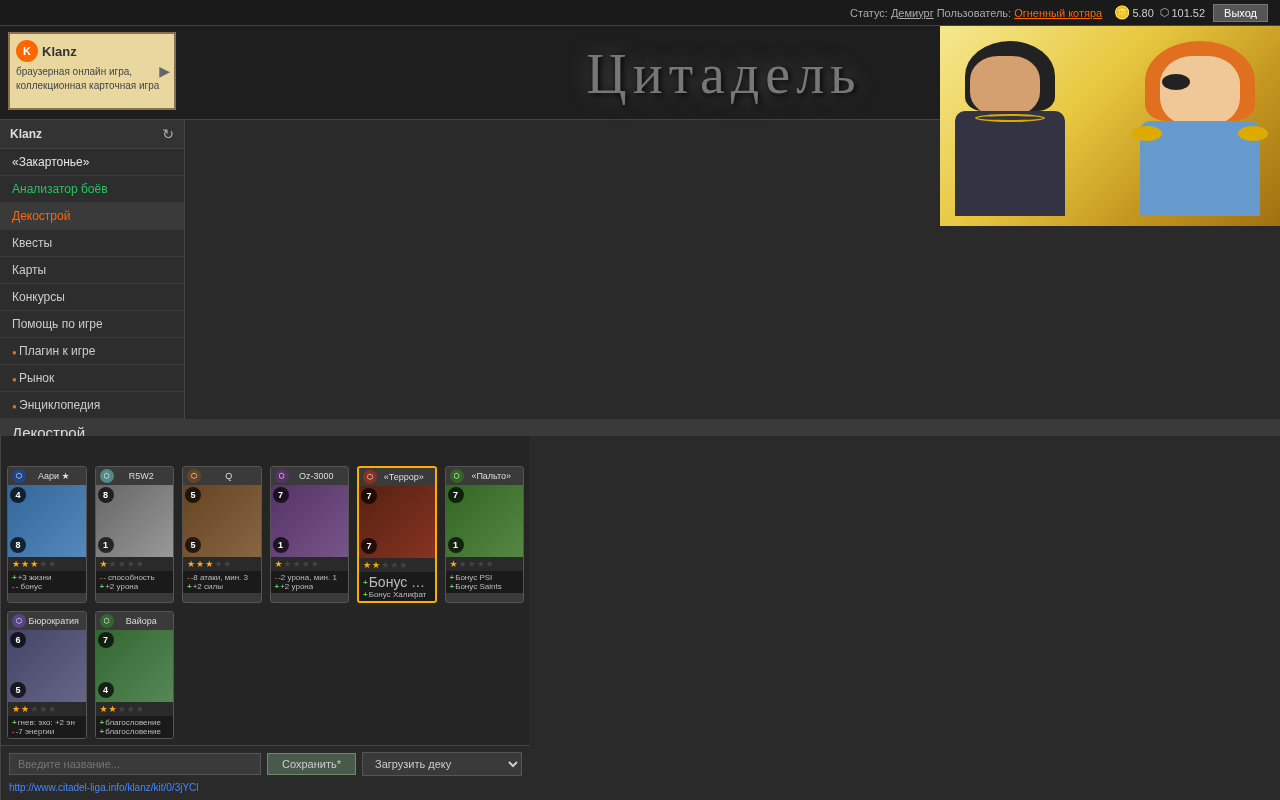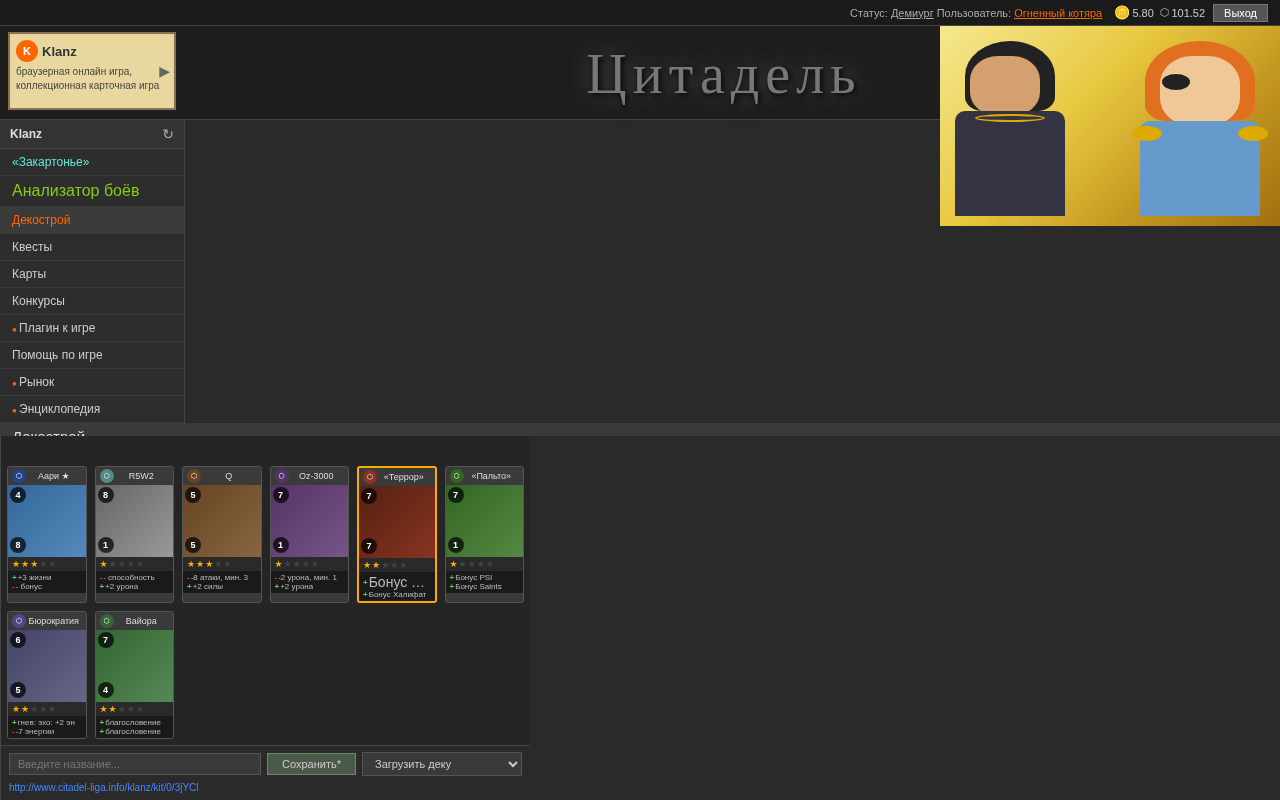--- a/index.html
+++ b/index.html
@@ -73,28 +73,28 @@
   </div>
 </div>
 
 <div id="main-wrapper" style="display:flex;height:680px;overflow:hidden;">
 
   <div id="sidebar" style="width:185px;background:#2d2d2d;border-right:1px solid #444;flex-shrink:0;overflow-y:auto;">
     <div style="padding:6px 10px;background:#333;border-bottom:1px solid #444;display:flex;align-items:center;justify-content:space-between;">
       <span style="color:#ddd;font-size:12px;font-weight:bold;">Klanz</span>
       <span style="color:#aaa;cursor:pointer;font-size:14px;">↻</span>
     </div>
-    <div style="padding:6px 12px;color:#5eead4;cursor:pointer;border-bottom:1px solid #3a3a3a;font-size:12px;">«Закартонье»</div>
-    <div style="padding:6px 12px;color:#84cc16;cursor:pointer;border-bottom:1px solid #3a3a3a;font-size:16px;">Анализатор боёв</div>
+    <div style="padding:6px 12px;color:#e5e5e5;cursor:pointer;border-bottom:1px solid #3a3a3a;font-size:12px;">«Закартонье»</div>
+    <div style="padding:6px 12px;color:#22c55e;cursor:pointer;border-bottom:1px solid #3a3a3a;font-size:12px;">Анализатор боёв</div>
     <div style="padding:6px 12px;color:#ff6600;cursor:pointer;border-bottom:1px solid #3a3a3a;font-size:12px;background:#3a3a3a;">Декострой</div>
     <div style="padding:6px 12px;color:#ccc;cursor:pointer;border-bottom:1px solid #3a3a3a;font-size:12px;">Квесты</div>
     <div style="padding:6px 12px;color:#ccc;cursor:pointer;border-bottom:1px solid #3a3a3a;font-size:12px;">Карты</div>
     <div style="padding:6px 12px;color:#ccc;cursor:pointer;border-bottom:1px solid #3a3a3a;font-size:12px;">Конкурсы</div>
+    <div style="padding:6px 12px;color:#ccc;cursor:pointer;border-bottom:1px solid #3a3a3a;font-size:12px;">Помощь по игре</div>
     <div style="padding:6px 12px;color:#ccc;cursor:pointer;border-bottom:1px solid #3a3a3a;font-size:12px;"><span style="color:#ff6600;font-size:8px;">● </span><span>Плагин к игре</span></div>
-    <div style="padding:6px 12px;color:#ccc;cursor:pointer;border-bottom:1px solid #3a3a3a;font-size:12px;">Помощь по игре</div>
     <div style="padding:6px 12px;color:#ccc;cursor:pointer;border-bottom:1px solid #3a3a3a;font-size:12px;"><span style="color:#ff6600;font-size:8px;">● </span><span>Рынок</span></div>
     <div style="padding:6px 12px;color:#ccc;cursor:pointer;border-bottom:1px solid #3a3a3a;font-size:12px;"><span style="color:#ff6600;font-size:8px;">● </span><span>Энциклопедия</span></div>
   </div>
 
   <div id="left-content" style="flex:1;display:flex;flex-direction:column;overflow:hidden;min-width:0;">
 
     <div style="background:#3a3a3a;padding:5px 12px;border-bottom:1px solid #555;">
       <span style="color:#ddd;font-size:15px;font-weight:normal;">Декострой</span>
     </div>
 

